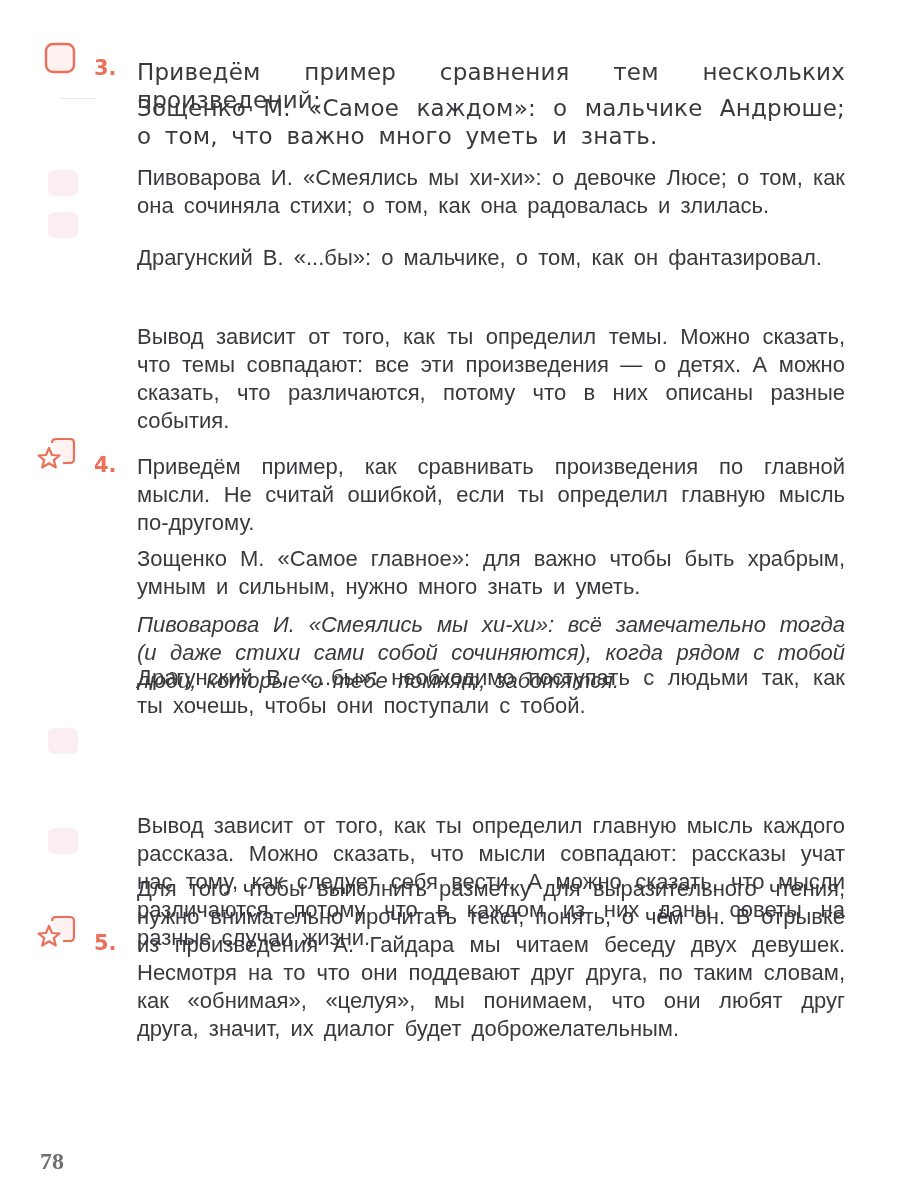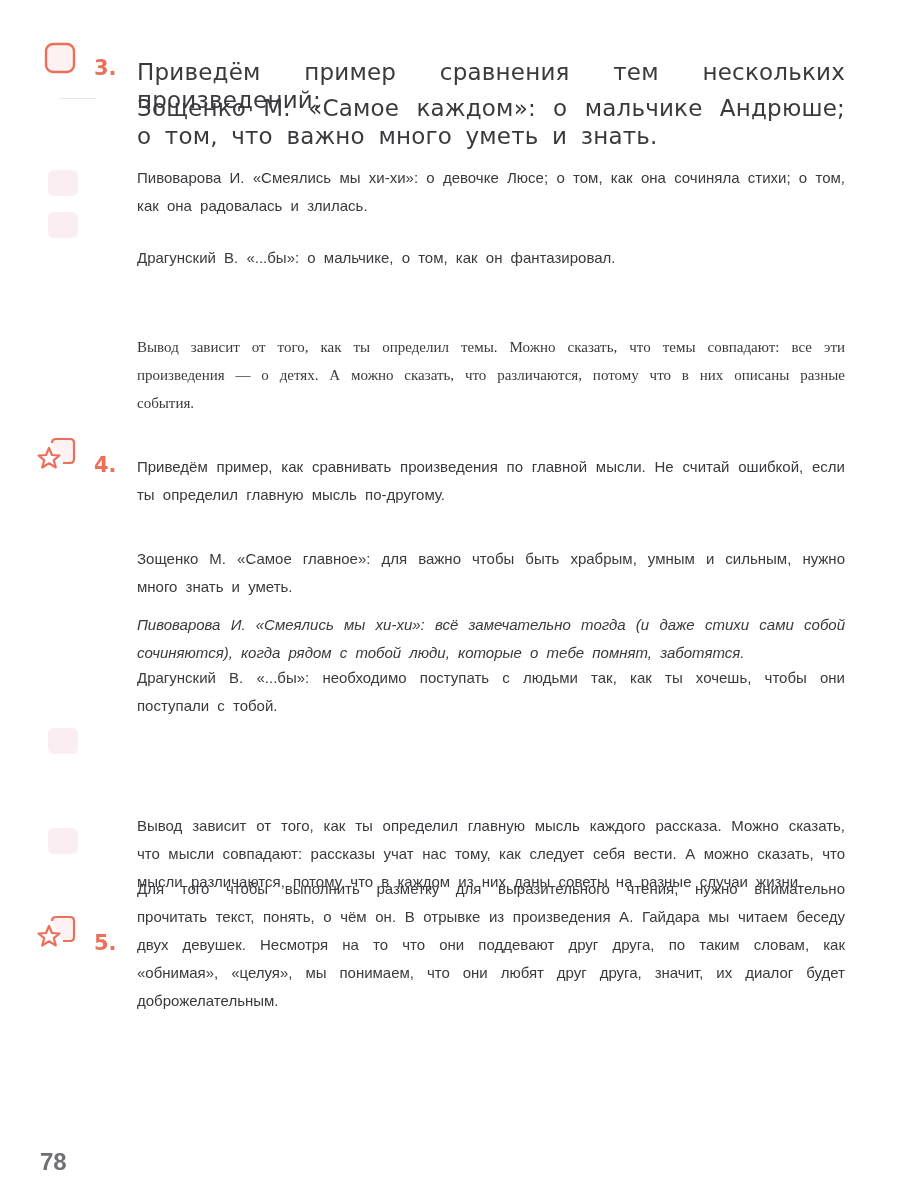--- a/index.html
+++ b/index.html
@@ -42,37 +42,37 @@
       font-family: "DejaVu Sans", sans-serif;
       font-weight: bold;
       font-size: 21px;
       color: #ec6f59;
     }
     .para {
       position: absolute;
       left: 137px;
       width: 708px;
       font-family: "Liberation Sans", sans-serif;
-      font-size: 15px;
+      font-size: 22px;
       line-height: 28px;
       color: #3a3a3e;
       text-align: justify;
       word-spacing: 4px;
     }
     .para.first {
       font-family: "DejaVu Sans", sans-serif;
       font-size: 23px;
       letter-spacing: 0.2px;
       word-spacing: 6px;
     }
     .page-number {
       position: absolute;
       left: 40px;
       top: 1148px;
-      font-family: Liberation Sans, sans-serif;
+      font-family: Liberation Serif, serif;
       font-weight: bold;
       font-size: 24px;
       color: #6f6f74;
     }
   </style>
 </head>
 <body>
 
 <div class="ghost" style="left:48px;top:170px;width:30px;height:26px;"></div>
 <div class="ghost" style="left:48px;top:212px;width:30px;height:26px;"></div>
@@ -85,21 +85,21 @@
     <svg width="42" height="36" viewBox="0 0 42 36">
       <rect x="10" y="2" width="28" height="28" rx="7" ry="7" fill="#fdf1f1" stroke="#ec6f59" stroke-width="2.4"></rect>
     </svg>
   </div>
   <div class="task-num" style="top:56px;">3.</div>
 
   <p class="para first" style="top:58px;">Приведём пример сравнения тем нескольких произведений:</p>
   <p class="para first" style="top:94px;">Зощенко М. «Самое каждом»: о мальчике Андрюше; о том, что важно много уметь и знать.</p>
   <p class="para" style="top:164px;">Пивоварова И. «Смеялись мы хи-хи»: о девочке Люсе; о том, как она сочиняла стихи; о том, как она радовалась и злилась.</p>
   <p class="para" style="top:244px;">Драгунский В. «...бы»: о мальчике, о том, как он фантазировал.</p>
-  <p class="para" style="top:333px;font-family:Liberation Serif, serif;">Вывод зависит от того, как ты определил темы. Можно сказать, что темы совпадают: все эти произведения — о детях. А можно сказать, что различаются, потому что в них описаны разные события.</p>
+  <p class="para" style="top:323px;">Вывод зависит от того, как ты определил темы. Можно сказать, что темы совпадают: все эти произведения — о детях. А можно сказать, что различаются, потому что в них описаны разные события.</p>
 </section>
 
 <section class="task" style="top:0;">
   <div class="task-icon" style="top:437px;">
     <svg width="42" height="36" viewBox="0 0 42 36">
       <path d="M16 6 Q16 2 20 2 L34 2 Q38 2 38 6 L38 22 Q38 26 34 26 L27 26" fill="#fdf1f1" stroke="#ec6f59" stroke-width="2.2"></path>
       <polygon points="13,11 16,18 23.5,18.5 17.8,23.2 19.8,30.5 13,26.3 6.2,30.5 8.2,23.2 2.5,18.5 10,18" fill="#ffffff" stroke="#ec6f59" stroke-width="2.2" stroke-linejoin="round"></polygon>
     </svg>
   </div>
   <div class="task-num" style="top:453px;">4.</div>

